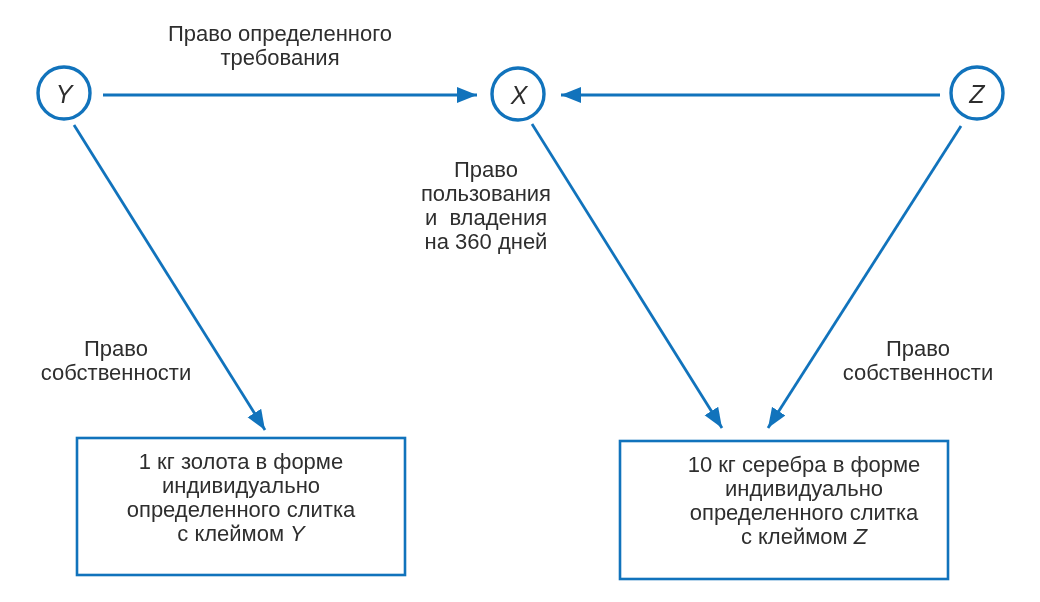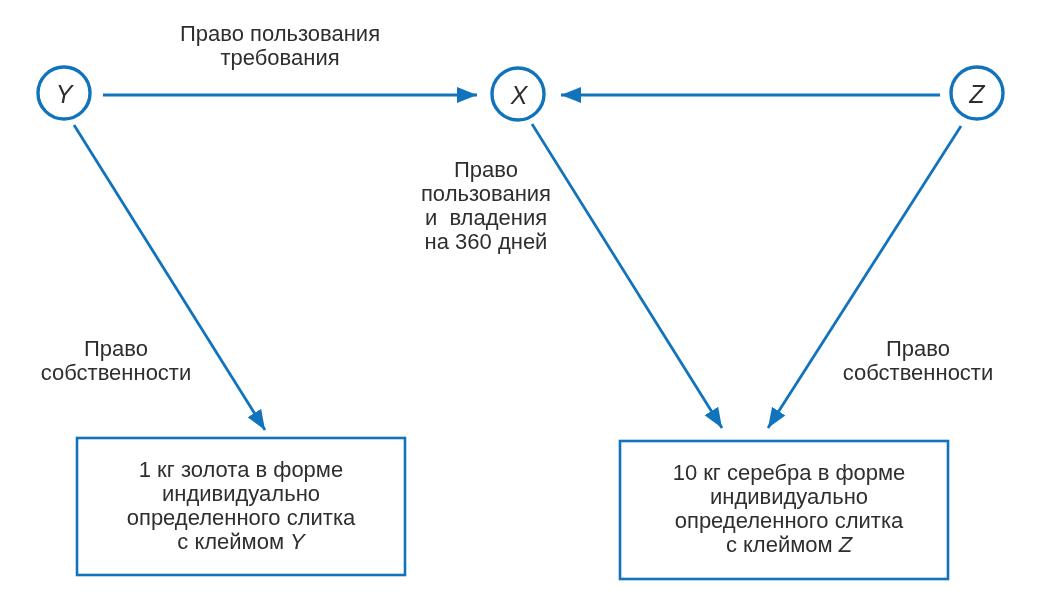--- a/index.html
+++ b/index.html
@@ -58,21 +58,21 @@
     font-size: 25px;
     font-style: italic;
     line-height: 1;
   }
   .boxtext {
     position: absolute;
     box-sizing: border-box;
     text-align: center;
     font-size: 22px;
     line-height: 24px;
-    padding-top: 20px;
+    padding-top: 12px;
   }
   .boxtext .main {
     white-space: pre-line;
   }
   .brand {
     font-style: italic;
     margin-left: 0.27em;
   }
 </style>
 </head>
@@ -98,37 +98,37 @@
     <circle class="node-circle" cx="977" cy="93" r="26"></circle>
 
     <rect class="item-box" x="77" y="438" width="328" height="137"></rect>
     <rect class="item-box" x="620" y="441" width="328" height="138"></rect>
   </svg>
 
   <div class="node-letter" style="left:64px;  top:94px;">Y</div>
   <div class="node-letter" style="left:519px; top:95px;">X</div>
   <div class="node-letter" style="left:977px; top:94px;">Z</div>
 
-  <div class="lbl" style="left:280px; top:22px;">Право пользования
+  <div class="lbl" style="left:280px; top:22px;">Право определенного
 требования</div>
   <div class="lbl" style="left:486px; top:158px;">Право
 пользования
 и  владения
 на 360 дней</div>
   <div class="lbl" style="left:116px; top:337px;">Право
 собственности</div>
   <div class="lbl" style="left:918px; top:337px;">Право
 собственности</div>
 
   <div class="boxtext" style="left:77px; top:438px; width:328px; height:137px;">
     <span class="main">1 кг золота в форме
 индивидуально
 определенного слитка
 с клеймом</span><span class="brand">Y</span>
   </div>
-  <div class="boxtext" style="left:605px; top:441px; width:368px; height:138px;">
+  <div class="boxtext" style="left:620px; top:441px; width:368px; height:138px;">
     <span class="main">10 кг серебра в форме
 индивидуально
 определенного слитка
 с клеймом</span><span class="brand">Z</span>
   </div>
 
 </div>
 
 </body></html>

